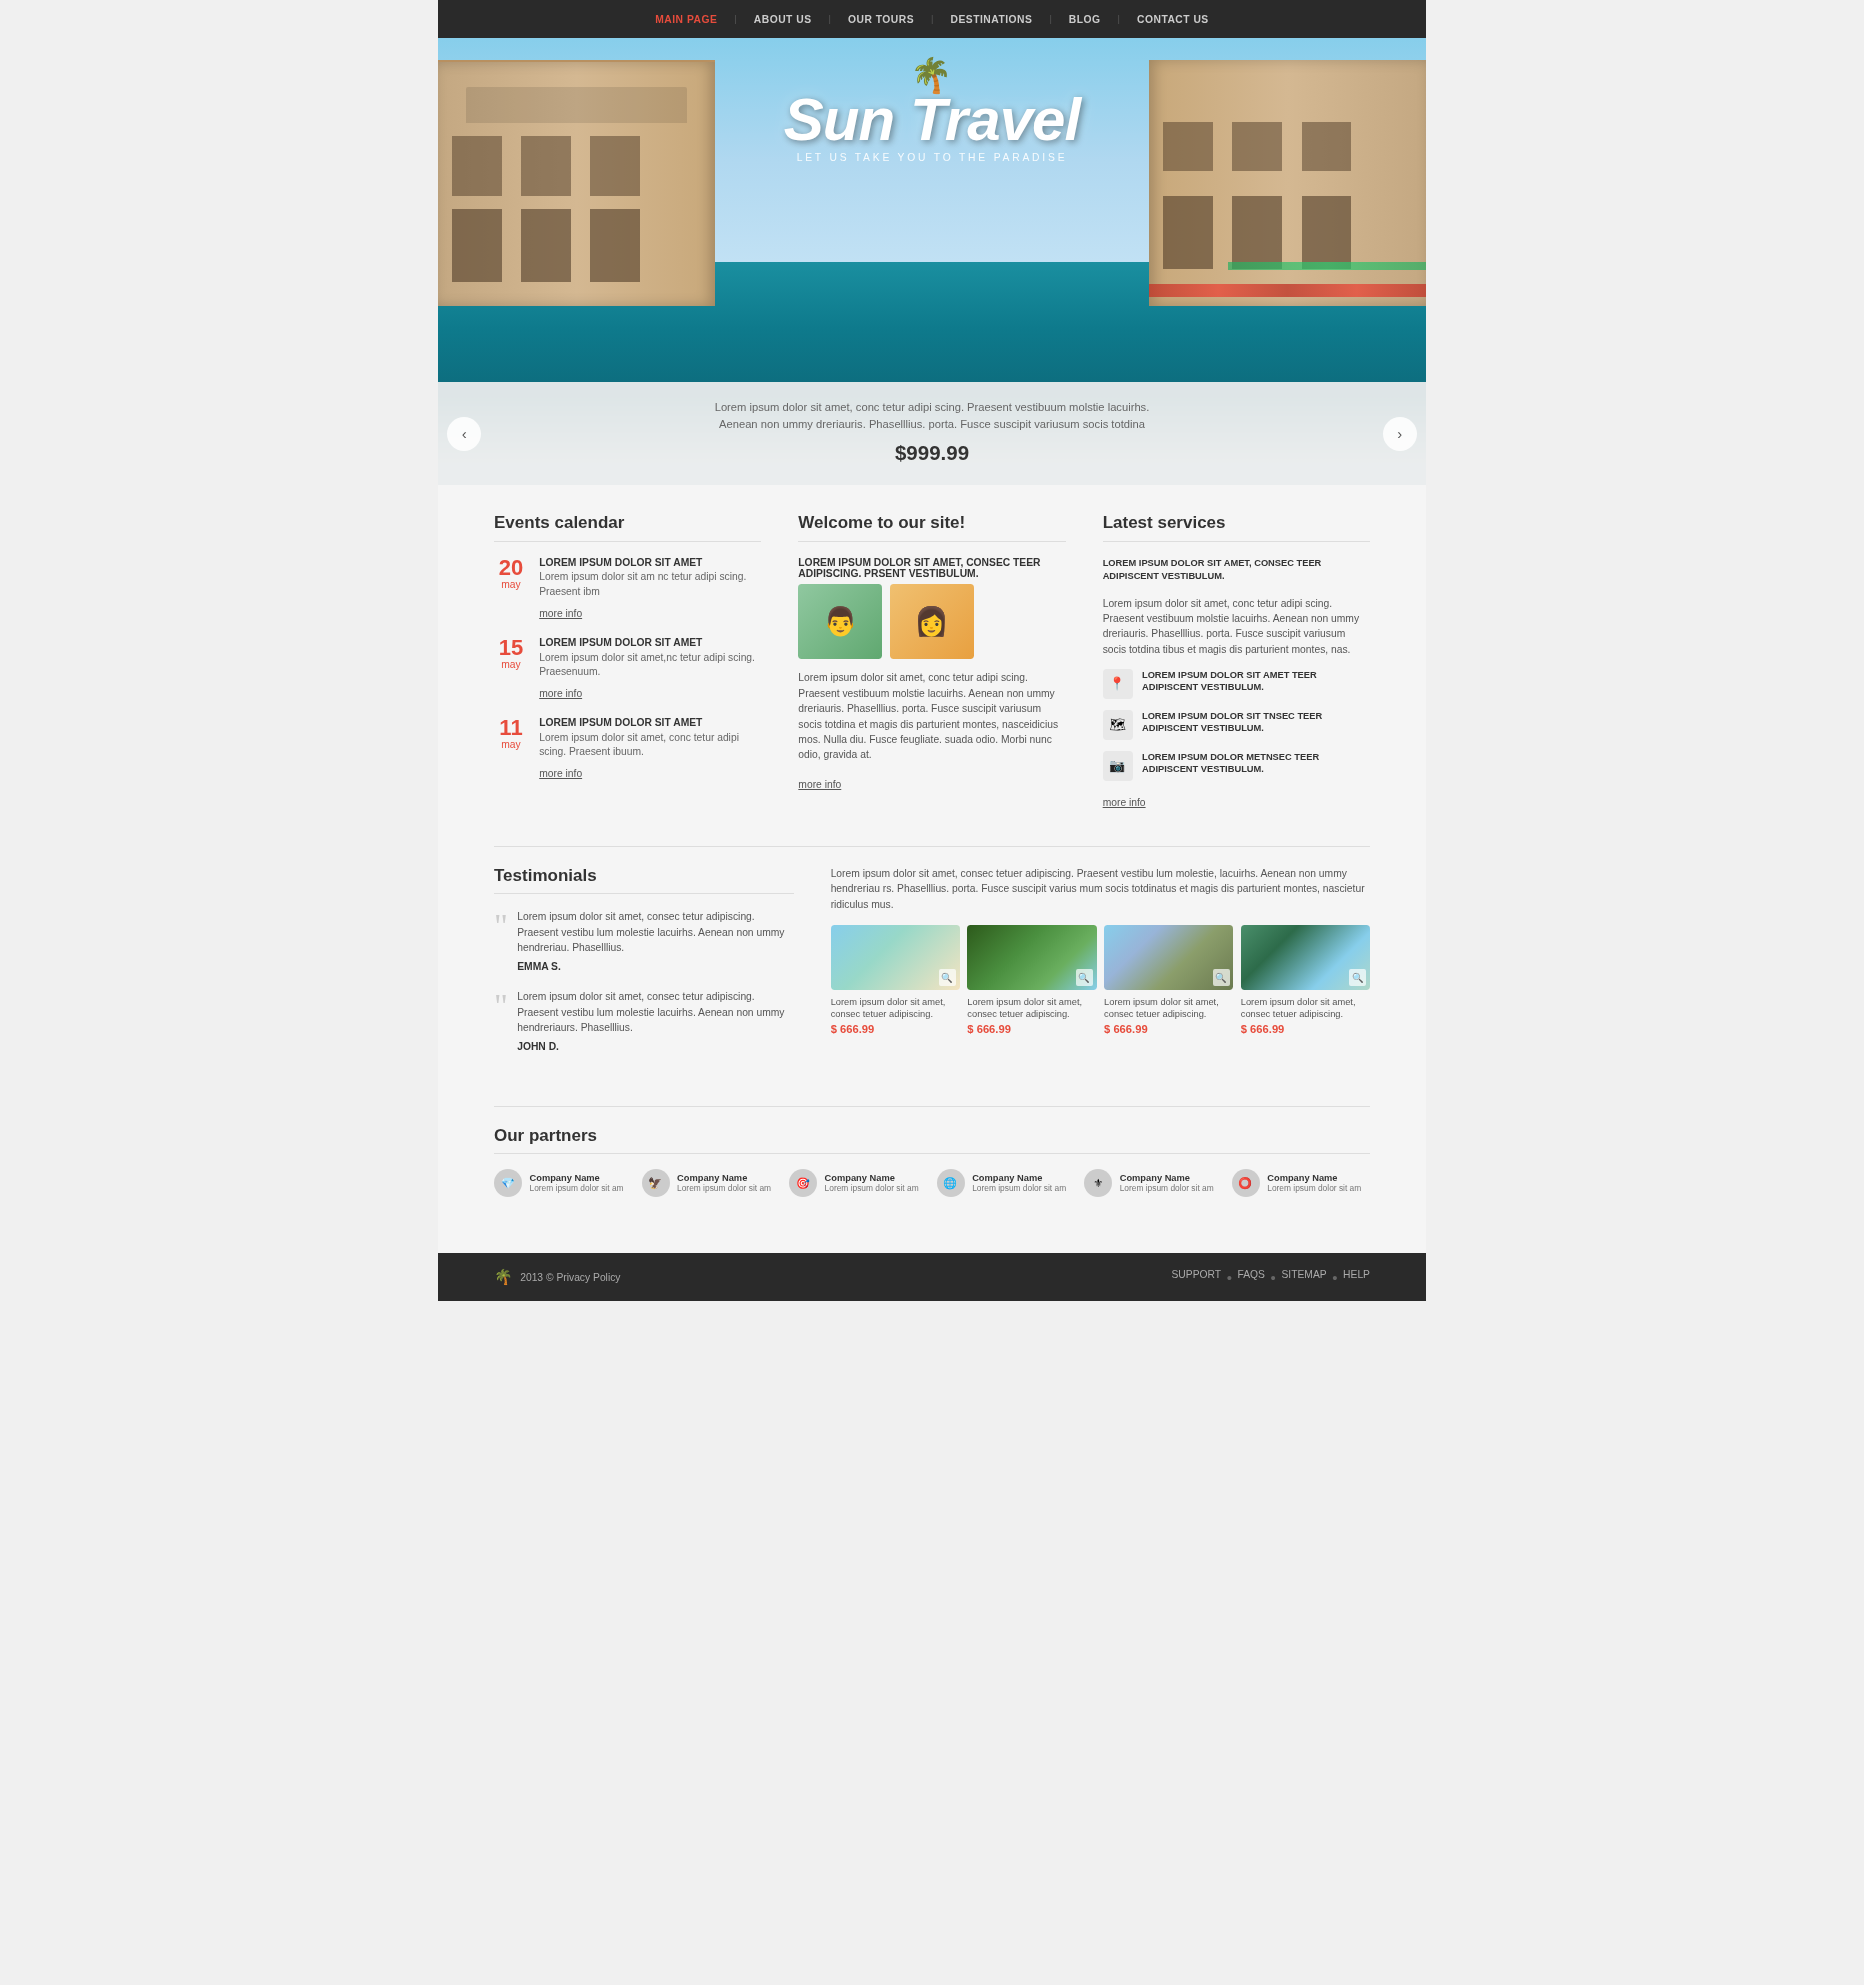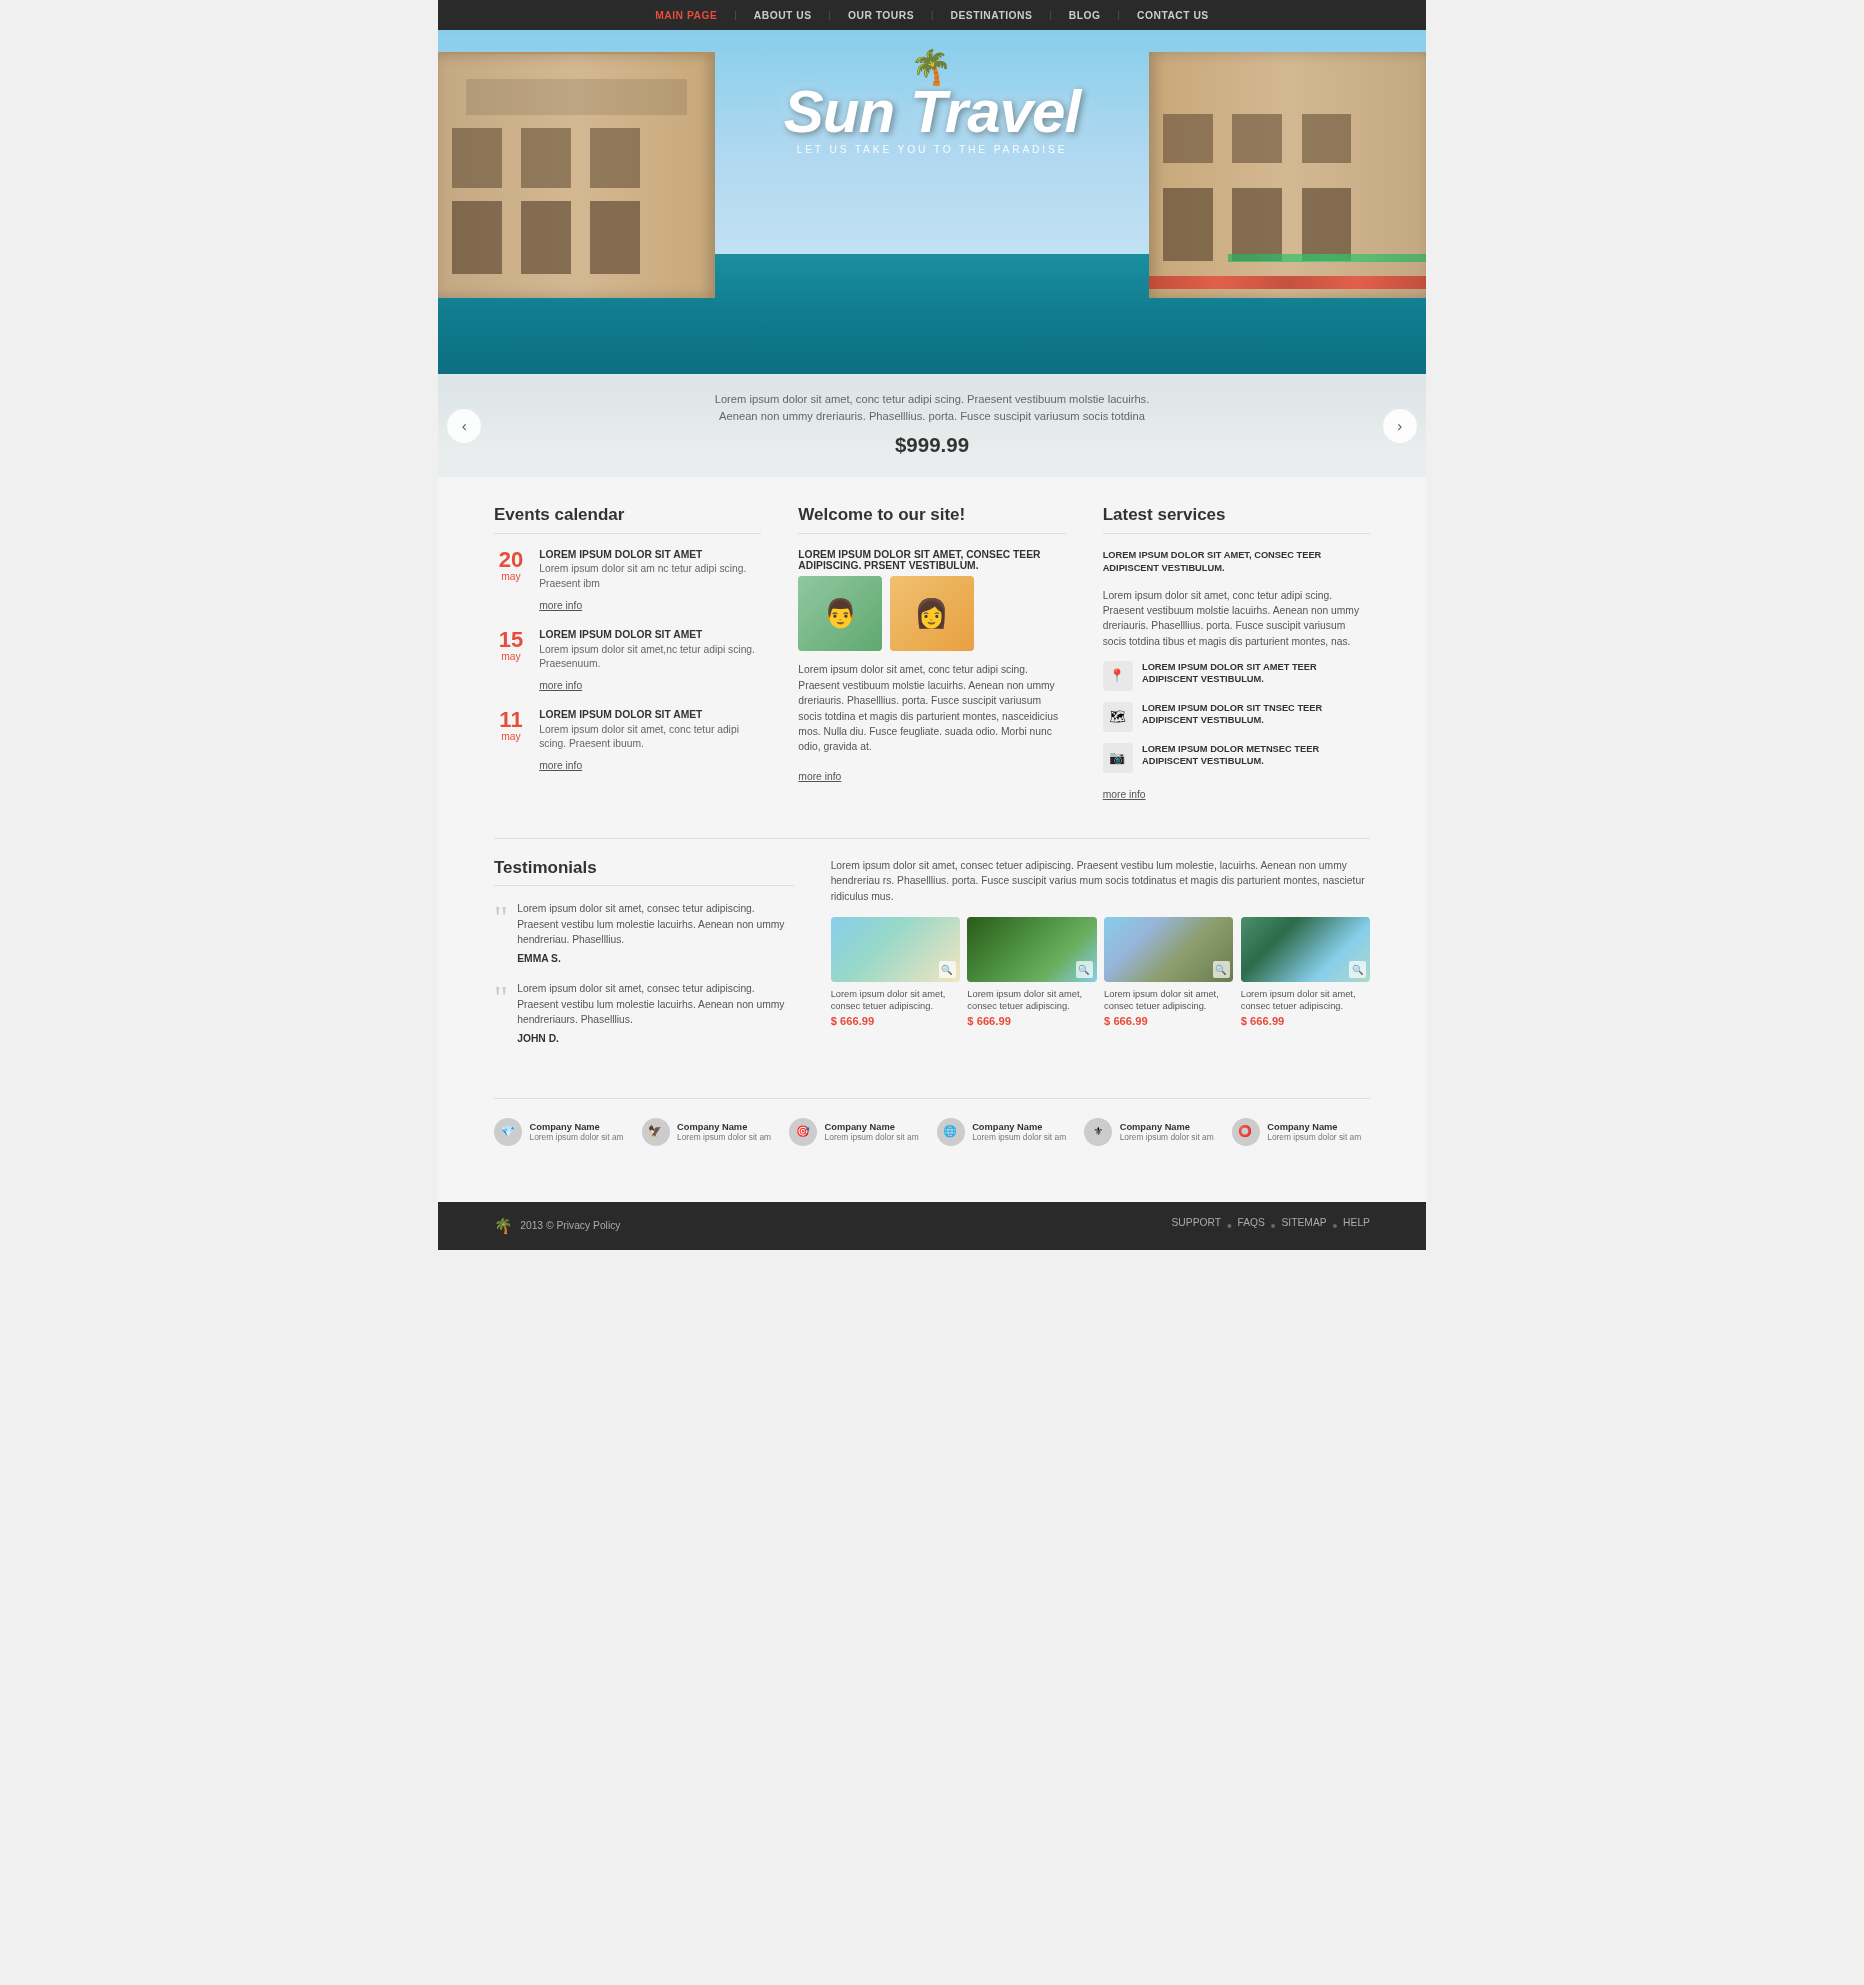--- a/index.html
+++ b/index.html
@@ -4,21 +4,21 @@
   <style>
     * { margin: 0; padding: 0; box-sizing: border-box; }
     body { font-family: Arial, sans-serif; background: #f0f0f0; width: 988px; margin: 0 auto; }
 
     
     nav {
       background: #2a2a2a;
       display: flex;
       justify-content: center;
       align-items: center;
-      height: 30px;
+      height: 38px;
       gap: 0;
     }
     nav a {
       color: #ccc;
       text-decoration: none;
       font-size: 10.3px;
       font-weight: bold;
       letter-spacing: 0.5px;
       padding: 0 17px;
       height: 100%;
@@ -641,20 +641,21 @@
           <div class="popular-price">$ 666.99</div>
         </div>
 
       </div>
     </div>
   </div>
 
   <hr class="divider-line">
 
   <div class="partners-section">
+    <div class="section-title">Our partners</div>
     <div class="partners-grid">
 
       <div class="partner-item">
         <div class="partner-logo">💎</div>
         <div class="partner-info">
           <div class="partner-name">Company Name</div>
           <div class="partner-text">Lorem ipsum dolor sit am</div>
         </div>
       </div>
 

